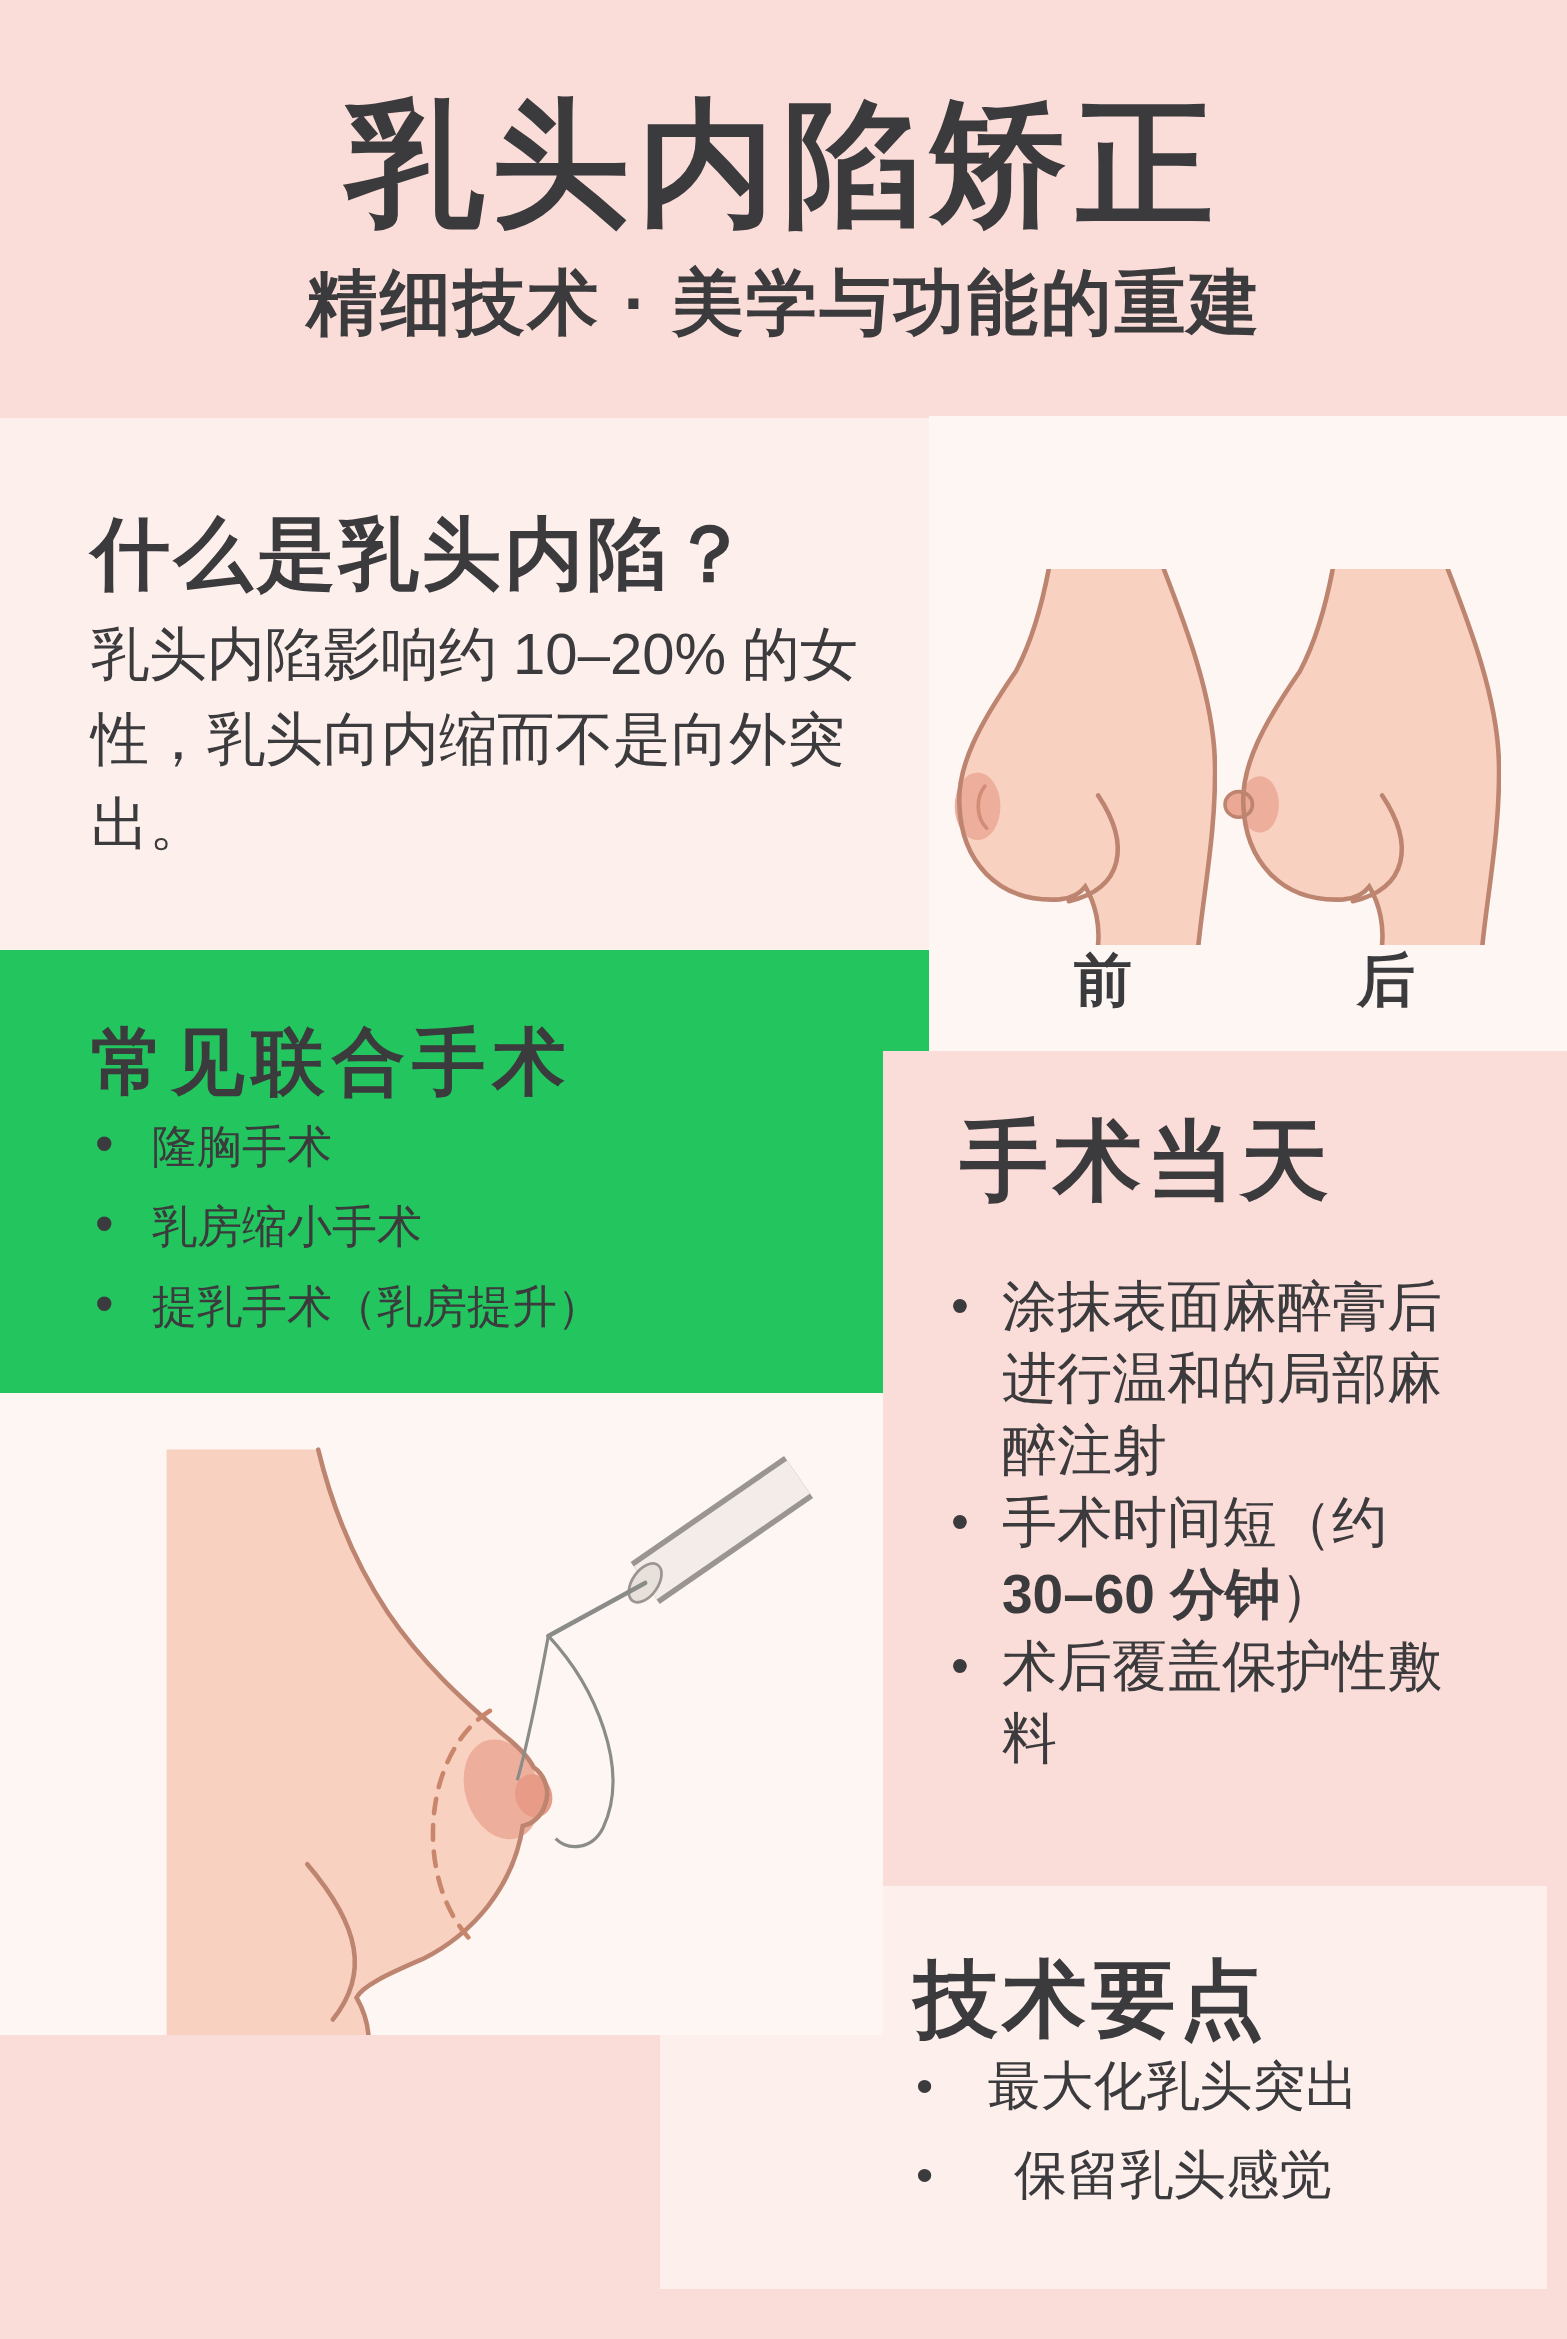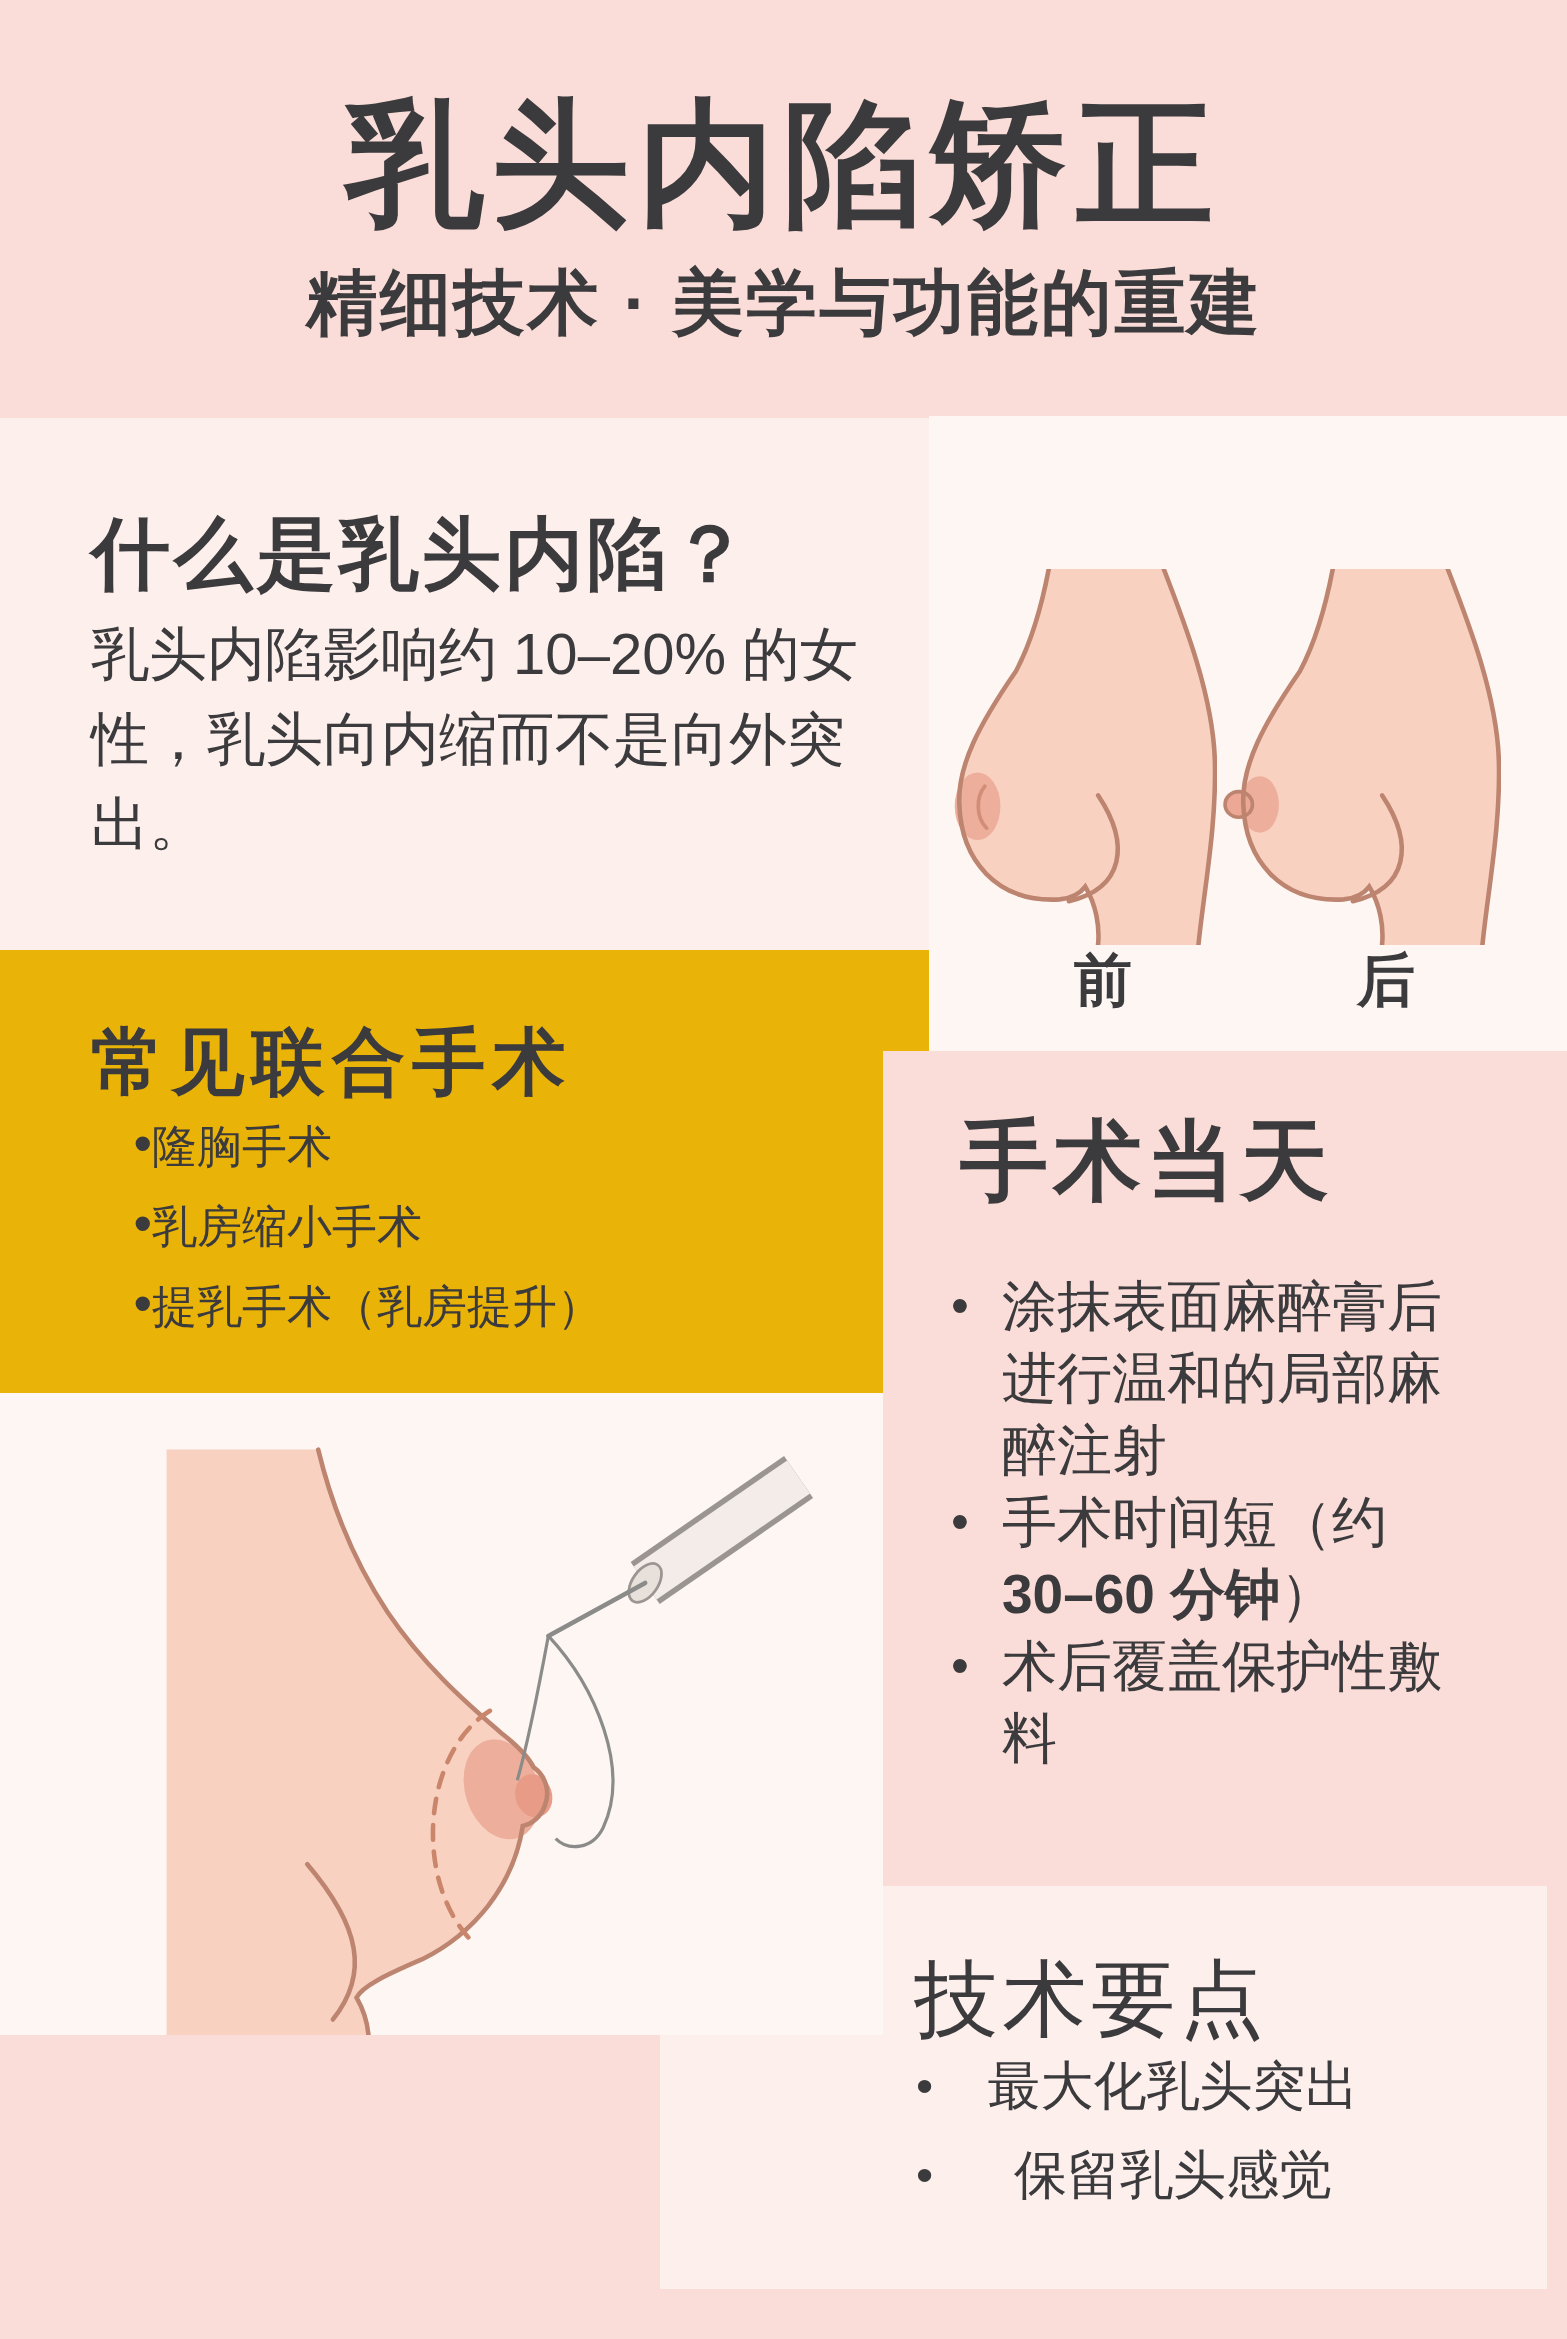--- a/index.html
+++ b/index.html
@@ -26,41 +26,41 @@
   
   .panel-b{left:929px;top:416px;width:639px;height:635px;background:#fdf6f2;}
   .fig{position:absolute;top:153px;}
   .fig-before{left:9.1px;}
   .fig-after{left:293px;}
   .ba-label{position:absolute;top:526px;width:274px;text-align:center;font-size:58px;font-weight:600;}
   .lbl-front{left:37px;}
   .lbl-back{left:320px;}
 
   
-  .panel-c{left:0;top:950px;width:929px;height:530px;background:#eab308;text-align:right;}
+  .panel-c{left:0;top:950px;width:929px;height:530px;background:#22c55e;}
   .panel-c h2{position:absolute;left:91px;top:64px;margin:0;font-size:73px;font-weight:700;letter-spacing:7.3px;}
   .c-list{position:absolute;left:95px;top:155px;}
   .c-row{display:flex;align-items:baseline;font-size:45px;line-height:77px;font-weight:500;}
   .c-row::before{content:"\2022";width:57px;flex:none;font-size:53px;}
 
   
   .panel-d{left:883px;top:1051px;width:685px;height:836px;background:#fadcd8;}
   .panel-d h2{position:absolute;left:77px;top:51px;margin:0;font-size:88px;font-weight:700;letter-spacing:5.5px;}
   .d-list{position:absolute;left:68px;top:219px;width:530px;}
   .d-row{display:flex;font-size:55px;line-height:72px;font-weight:500;}
   .d-row::before{content:"\2022";width:51px;flex:none;font-size:51px;}
   .d-row .d-text{width:452px;}
   .d-bold{font-weight:700;}
 
   
   .pink-bottom{left:0;top:1886px;width:1568px;height:453px;background:#fadcd8;}
 
   
   .panel-tech{left:660px;top:1886px;width:887px;height:403px;background:#fdefec;}
-  .panel-tech h2{position:absolute;left:254px;top:57px;margin:0;font-size:84px;font-weight:400;letter-spacing:4.6px;}
+  .panel-tech h2{position:absolute;left:254px;top:57px;margin:0;font-size:84px;font-weight:700;letter-spacing:4.6px;}
   .t-list{position:absolute;left:256px;top:155px;width:457px;}
   .t-row{display:flex;align-items:center;font-size:53px;line-height:89px;font-weight:500;}
   .t-row::before{content:"\2022";width:57px;flex:none;font-size:49px;}
   .t-row span{flex:1;text-align:center;}
 
   
   .panel-illus{left:0;top:1393px;width:883px;height:642px;background:#fdf6f2;}
 </style>
 </head>
 <body>

